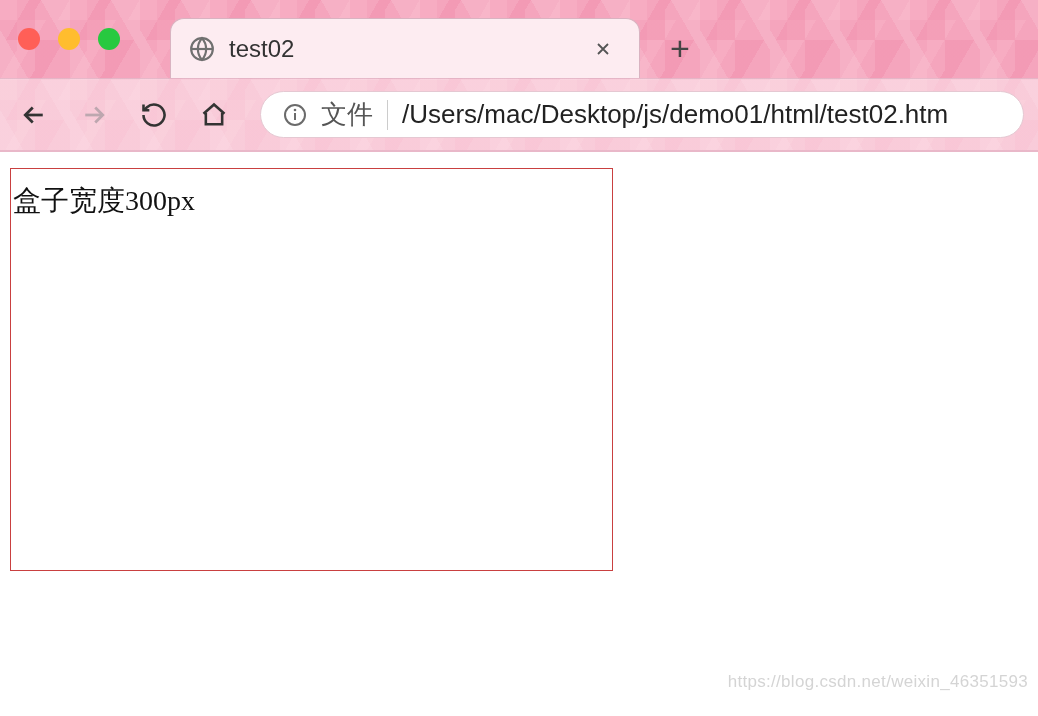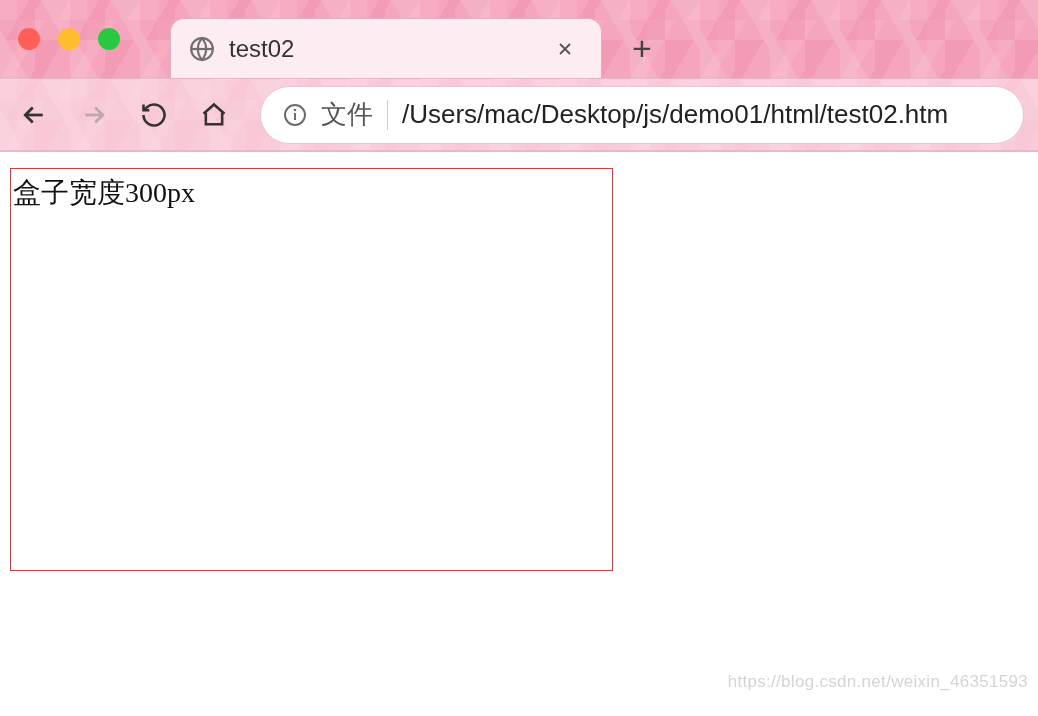--- a/index.html
+++ b/index.html
@@ -47,21 +47,21 @@
       align-items: flex-end;
       margin-left: 50px;
       height: 100%;
     }
     .tab {
       background: #fdecf1;
       border-radius: 14px 14px 0 0;
       border: 1px solid #d9b3c1;
       border-bottom: none;
       height: 60px;
-      width: 432px;
+      width: 470px;
       display: flex;
       align-items: center;
       padding: 0 18px;
       position: relative;
     }
     .tab .favicon {
       width: 26px;
       height: 26px;
       margin-right: 14px;
       color: #707070;
@@ -111,21 +111,21 @@
       justify-content: center;
       cursor: pointer;
       color: #333;
     }
     .nav-btn.disabled { color: #bda7af; cursor: default; }
 
     .address-bar {
       flex: 1;
       background: #fff;
       border-radius: 36px;
-      height: 58px;
+      height: 47px;
       display: flex;
       align-items: center;
       padding: 0 22px;
       border: 1px solid #e5c8d2;
       margin-left: 6px;
     }
     .addr-info {
       color: #6b6b6b;
       margin-right: 14px;
       display: flex;
@@ -156,21 +156,21 @@
       position: relative;
     }
     .demo-box {
       border: 1px solid #c94040;
       width: 603px;
       height: 403px;
       font-size: 28px;
       font-family: "Comic Sans MS", "STKaiti", "KaiTi", cursive;
       color: #111;
       line-height: 1.3;
-      padding: 6px 2px;
+      padding: 14px 2px;
     }
 
     .watermark {
       position: absolute;
       right: 10px;
       bottom: 24px;
       font-size: 17px;
       color: #b8b8b8;
       opacity: 0.6;
       letter-spacing: 0.3px;

